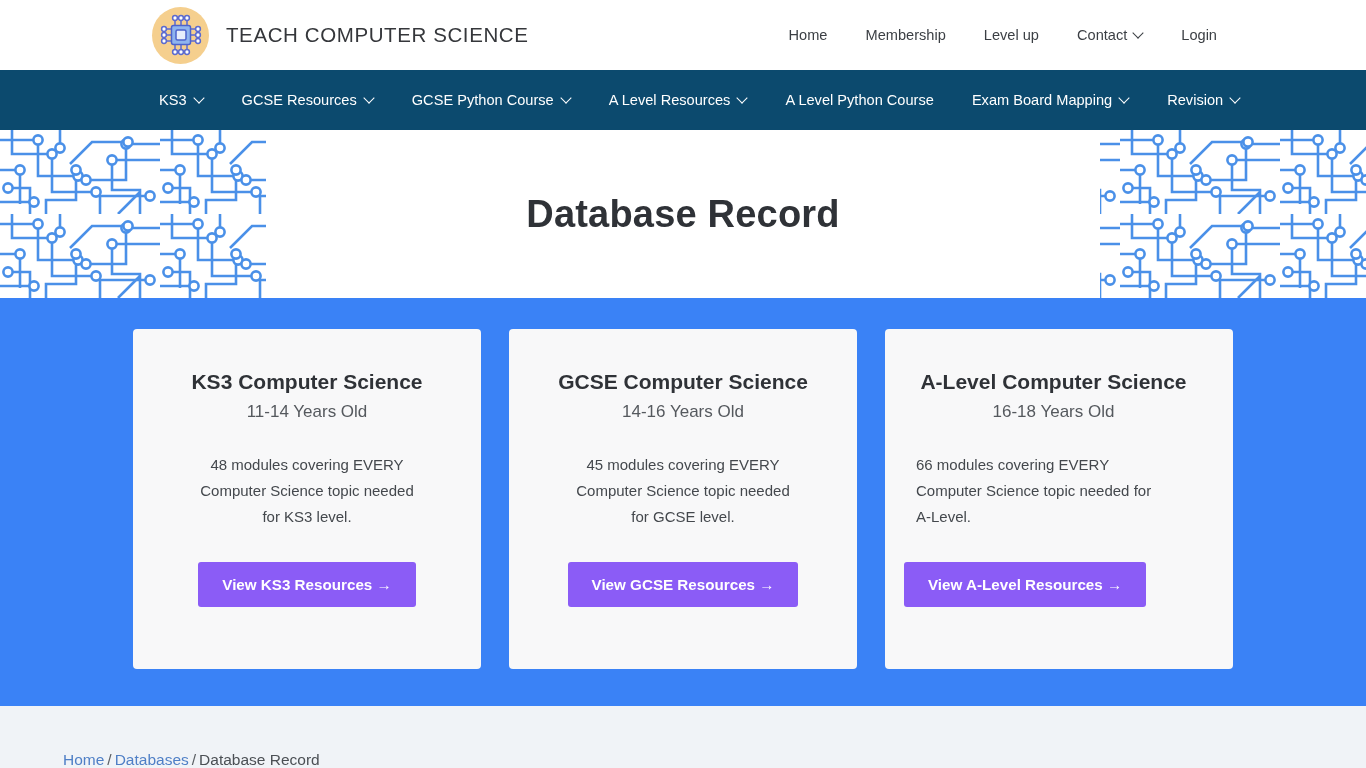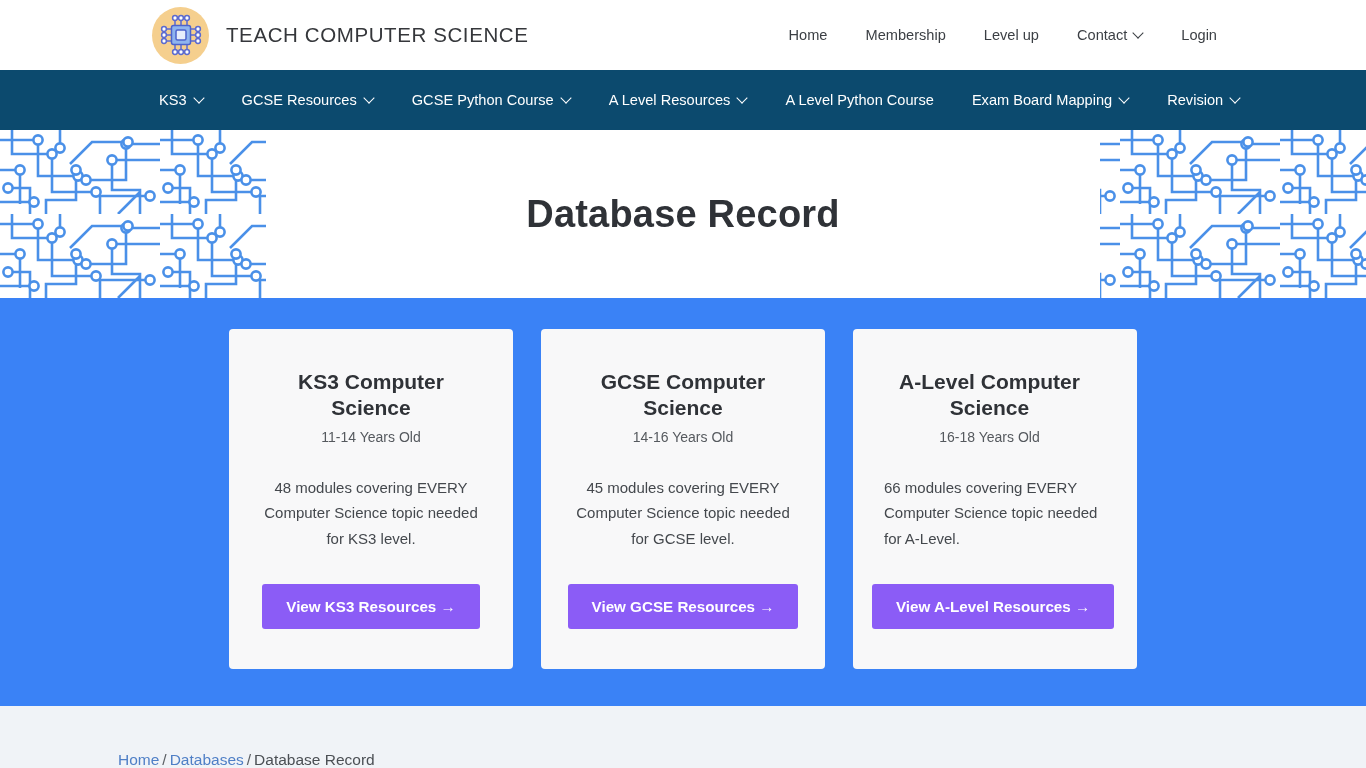--- a/index.html
+++ b/index.html
@@ -132,40 +132,40 @@
   .cards-section {
     background: #3a82f6;
     height: 408px;
     display: flex;
     justify-content: center;
     align-items: flex-start;
     padding-top: 31px;
     gap: 28px;
   }
   .card {
-    width: 284px;
+    width: 348px;
     height: 340px;
     background: #f8f8f9;
     border-radius: 4px;
     padding: 40px 30px 20px 30px;
     display: flex;
     flex-direction: column;
     align-items: center;
   }
   .card.left-align { align-items: flex-start; text-align: left; padding-left: 19px; }
   .card-title {
     font-size: 21px;
     font-weight: bold;
     color: #2f3237;
     text-align: center;
     line-height: 1.25;
   }
   .card.left-align .card-title { text-align: center; width: 100%; }
   .card-age {
-    font-size: 14px;
+    font-size: 17px;
     color: #55595e;
     margin-top: 7px;
     text-align: center;
   }
   .card.left-align .card-age { text-align: center; width: 100%; }
   .card-desc {
     font-size: 15px;
     color: #44484d;
     line-height: 1.72;
     text-align: center;
@@ -184,21 +184,21 @@
     border-radius: 3px;
     cursor: pointer;
     white-space: nowrap;
     font-family: "Liberation Sans", sans-serif;
   }
 
   
   .breadcrumb-area {
     background: #f0f3f7;
     height: 62px;
-    padding-left: 118px;
+    padding-left: 63px;
     display: flex;
     align-items: flex-end;
     padding-bottom: 0px;
   }
   .breadcrumb {
     font-size: 15.5px;
     color: #4b4f54;
     line-height: 1.1;
     white-space: nowrap;
   }

